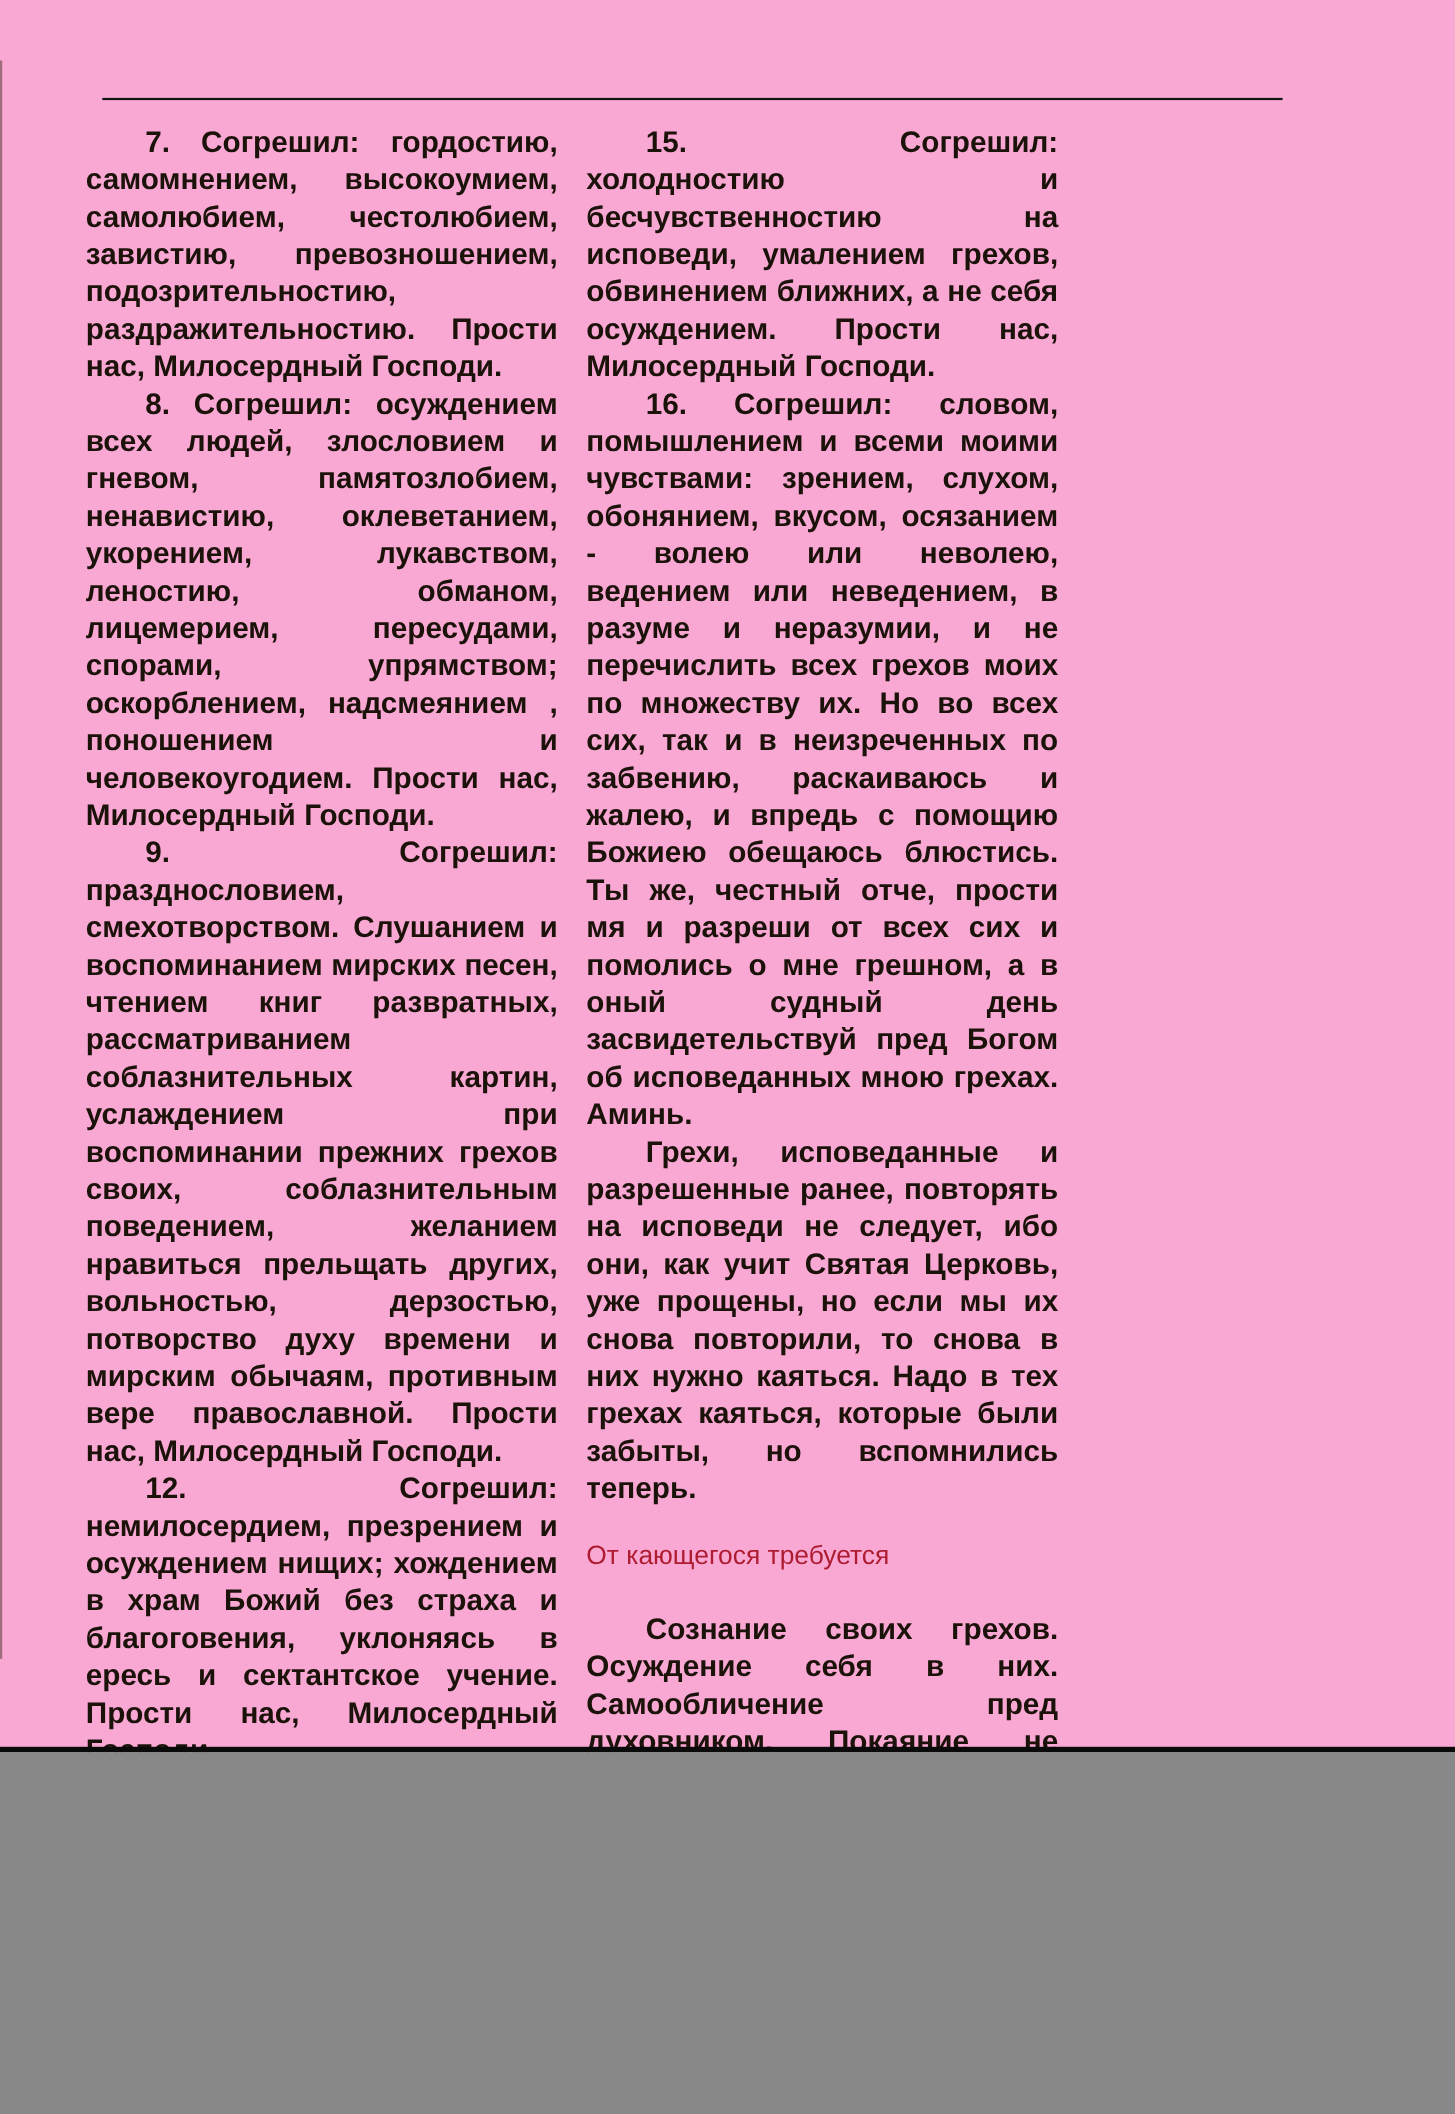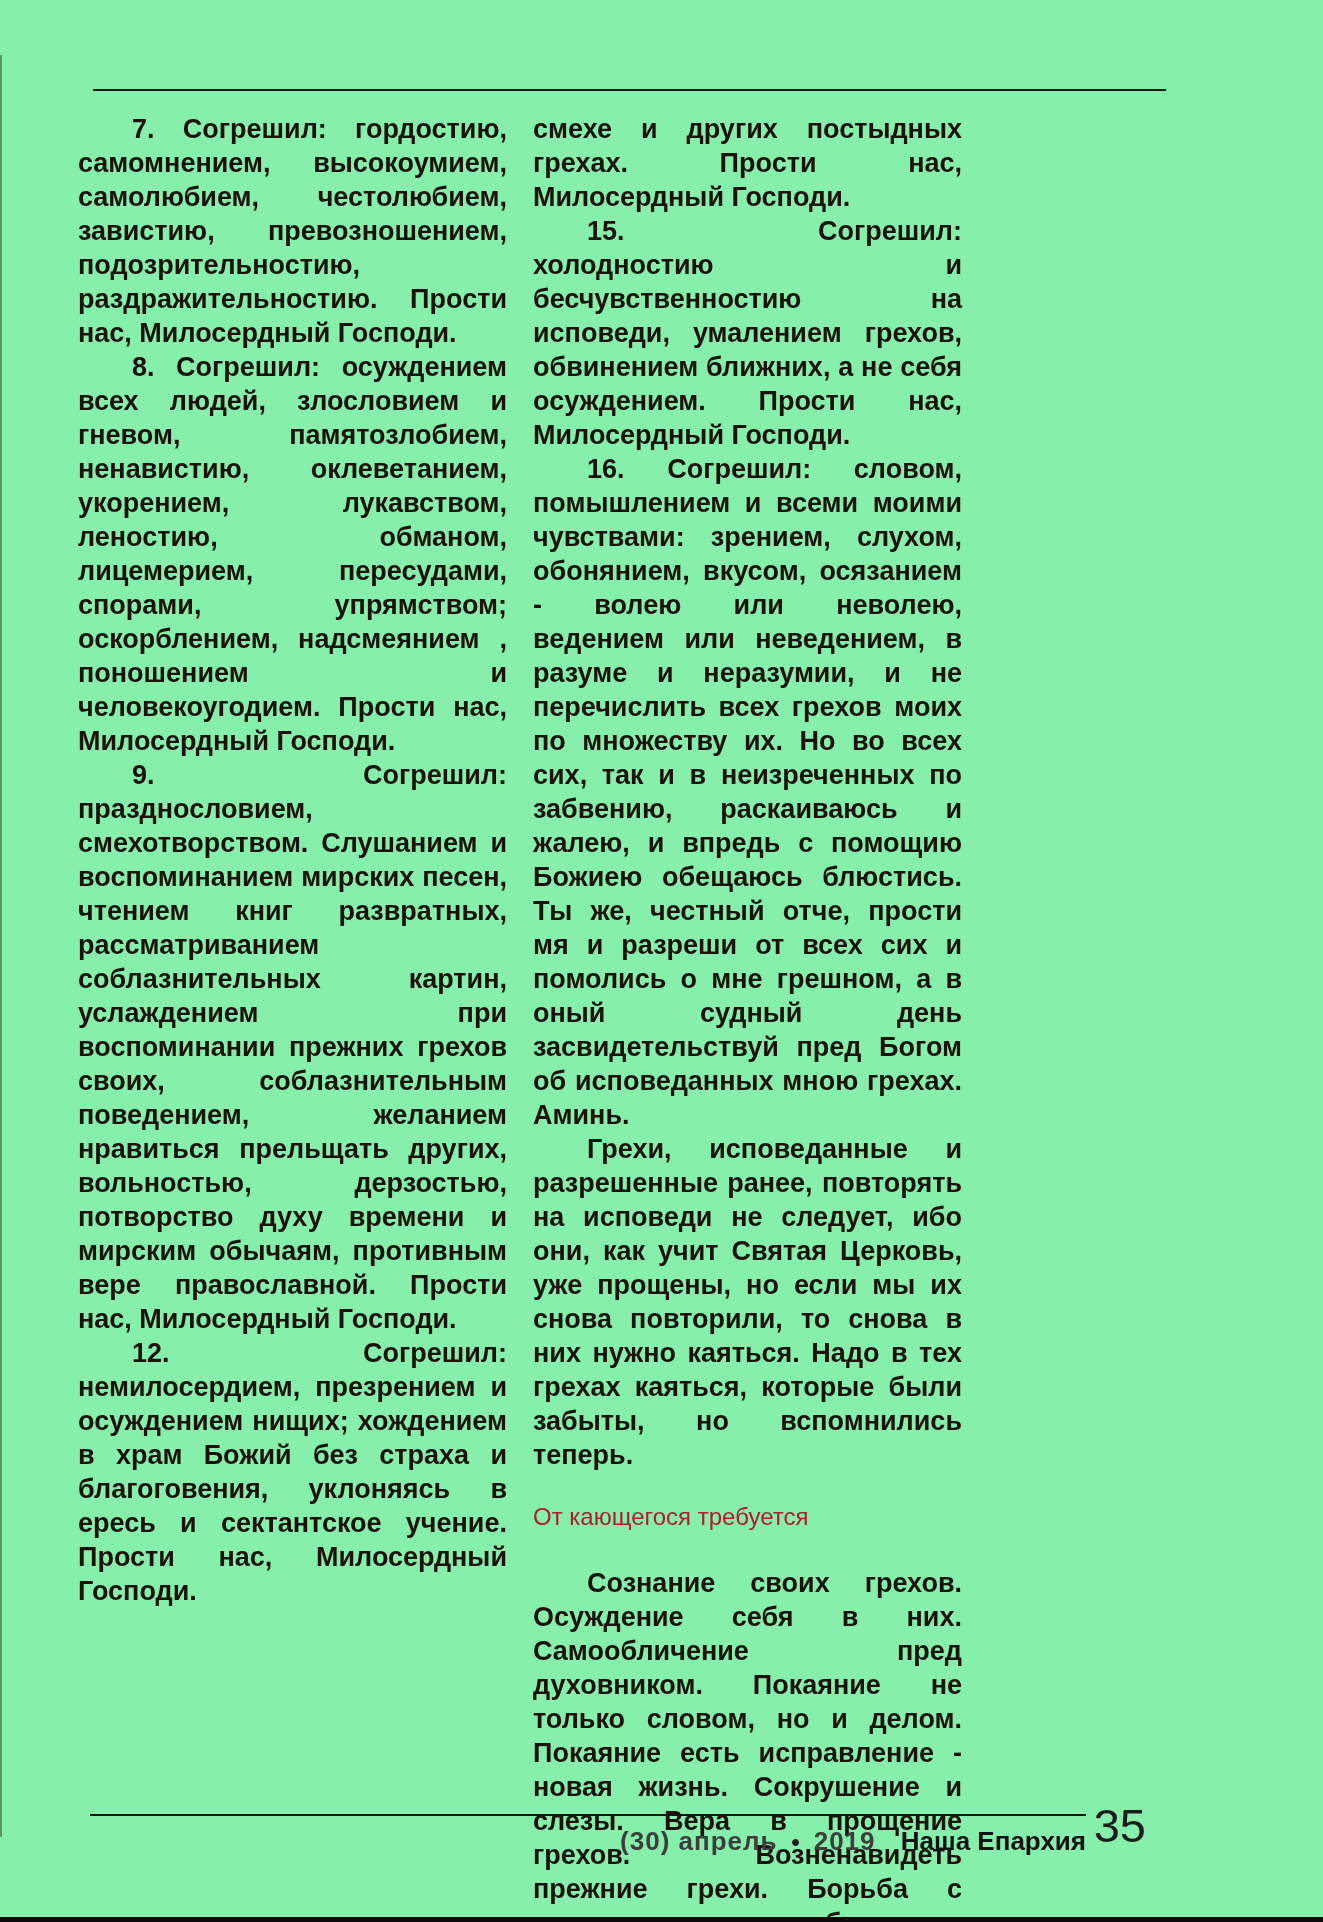--- a/index.html
+++ b/index.html
@@ -1,19 +1,19 @@
 <!DOCTYPE html>
 <html lang="ru"><head>
 <meta charset="utf-8">
 <style>
   html,body { margin:0; padding:0; background:#888; }
   .page {
     position:relative;
-    width:1323px; height:1922px;
-    background:#86efac;
+    width:1323px; height:1593px;
+    background:#f9a8d4;
     font-family:"Liberation Sans", sans-serif;
     color:#1B120A;
     overflow:hidden;
   }
   .left-edge {
     position:absolute; left:0; top:55px; bottom:85px; width:2px;
     background:rgba(45,35,25,.45);
   }
   .bottom-edge {
     position:absolute; left:0; bottom:0; width:100%; height:5px;
@@ -74,21 +74,20 @@
 
   <div class="columns">
     <div class="col">
       <p class="para indent">7. Согрешил: гордостию, самомнением, высокоумием, самолюбием, честолюбием, завистию, превозношением, подозрительностию, раздражительностию. Прости нас, Милосердный Господи.</p>
       <p class="para indent">8. Согрешил: осуждением всех людей, злословием и гневом, памятозлобием, ненавистию, оклеветанием, укорением, лукавством, леностию, обманом, лицемерием, пересудами, спорами, упрямством; оскорблением, надсмеянием , поношением и человекоугодием. Прости нас, Милосердный Господи.</p>
       <p class="para indent">9. Согрешил: празднословием, смехотворством. Слушанием и воспоминанием мирских песен, чтением книг развратных, рассматриванием соблазнительных картин, услаждением при воспоминании прежних грехов своих, соблазнительным поведением, желанием нравиться прельщать других, вольностью, дерзостью, потворство духу времени и мирским обычаям, противным вере православной. Прости нас, Милосердный Господи.</p>
       <p class="para indent">12. Согрешил: немилосердием, презрением и осуждением нищих; хождением в храм Божий без страха и благоговения, уклоняясь в ересь и сектантское учение. Прости нас, Милосердный Господи.</p>
 
     </div>
     <div class="col">
-      <p class="para">смехе и других постыдных грехах. Прости нас, Милосердный Господи.</p>
       <p class="para indent">15. Согрешил: холодностию и бесчувственностию на исповеди, умалением грехов, обвинением ближних, а не себя осуждением. Прости нас, Милосердный Господи.</p>
       <p class="para indent">16. Согрешил: словом, помышлением и всеми моими чувствами: зрением, слухом, обонянием, вкусом, осязанием - волею или неволею, ведением или неведением, в разуме и неразумии, и не перечислить всех грехов моих по множеству их. Но во всех сих, так и в неизреченных по забвению, раскаиваюсь и жалею, и впредь с помощию  Божиею обещаюсь блюстись. Ты же, честный отче, прости мя и разреши от всех сих и помолись о мне грешном, а в оный судный день засвидетельствуй пред Богом об исповеданных мною грехах. Аминь.</p>
       <p class="para indent">Грехи, исповеданные и разрешенные ранее, повторять на исповеди не следует, ибо они, как учит Святая Церковь, уже прощены, но если мы их снова повторили, то снова в них нужно каяться. Надо в тех грехах каяться, которые были забыты, но вспомнились теперь.</p>
       <h2 class="section-heading">От кающегося требуется</h2>
       <p class="para indent">Сознание своих грехов. Осуждение себя в них. Самообличение пред духовником. Покаяние не только словом, но и делом. Покаяние есть исправление - новая жизнь. Сокрушение и слезы. Вера в прощение грехов. Возненавидеть прежние грехи. Борьба с грехом привлекает благодать Божию. Грехи сокращают нашу жизнь</p>
 
     </div>
   </div>
 
   <div class="footer-rule"></div>

